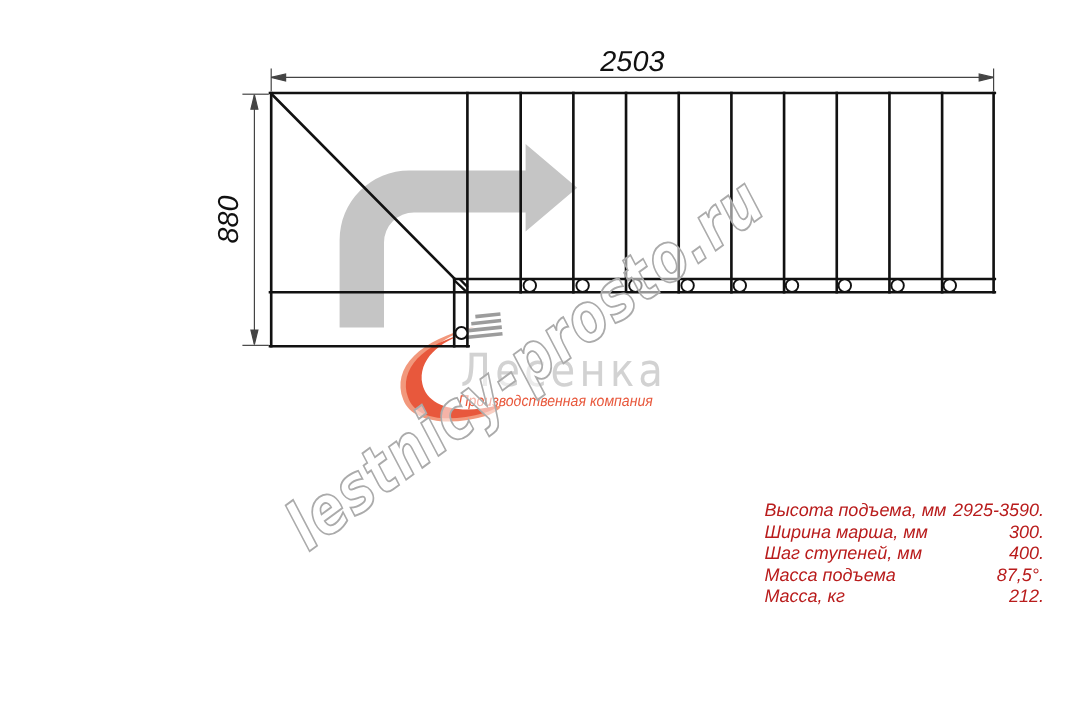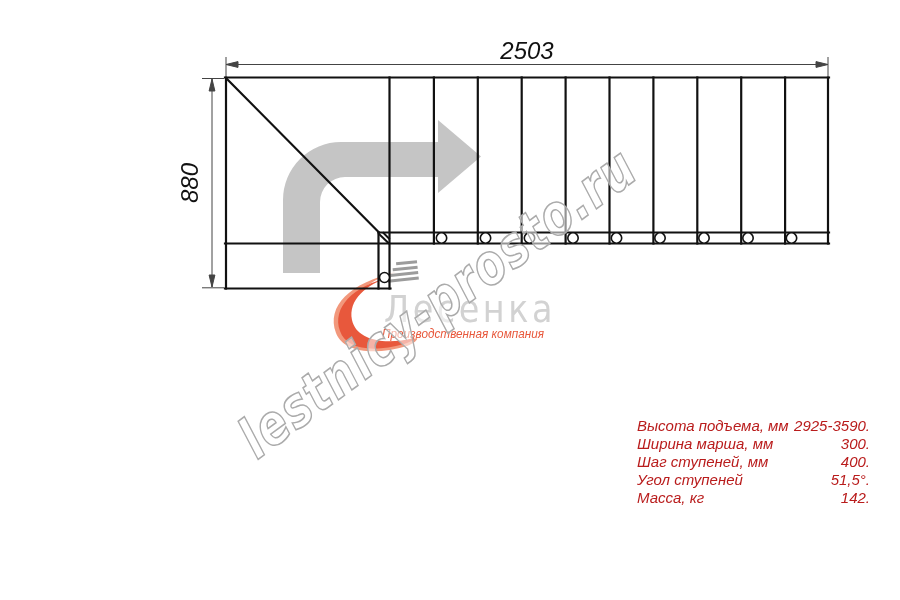--- a/index.html
+++ b/index.html
@@ -123,21 +123,21 @@
     </div>
     <div class="spec-row">
       <span class="spec-label">Ширина марша, мм</span>
       <span class="spec-value">300.</span>
     </div>
     <div class="spec-row">
       <span class="spec-label">Шаг ступеней, мм</span>
       <span class="spec-value">400.</span>
     </div>
     <div class="spec-row">
-      <span class="spec-label">Угол ступеней</span>
-      <span class="spec-value">51,5°.</span>
+      <span class="spec-label">Масса подъема</span>
+      <span class="spec-value">87,5°.</span>
     </div>
     <div class="spec-row">
       <span class="spec-label">Масса, кг</span>
-      <span class="spec-value">142.</span>
+      <span class="spec-value">212.</span>
     </div>
   </div>
 </div>
 
 </body></html>

